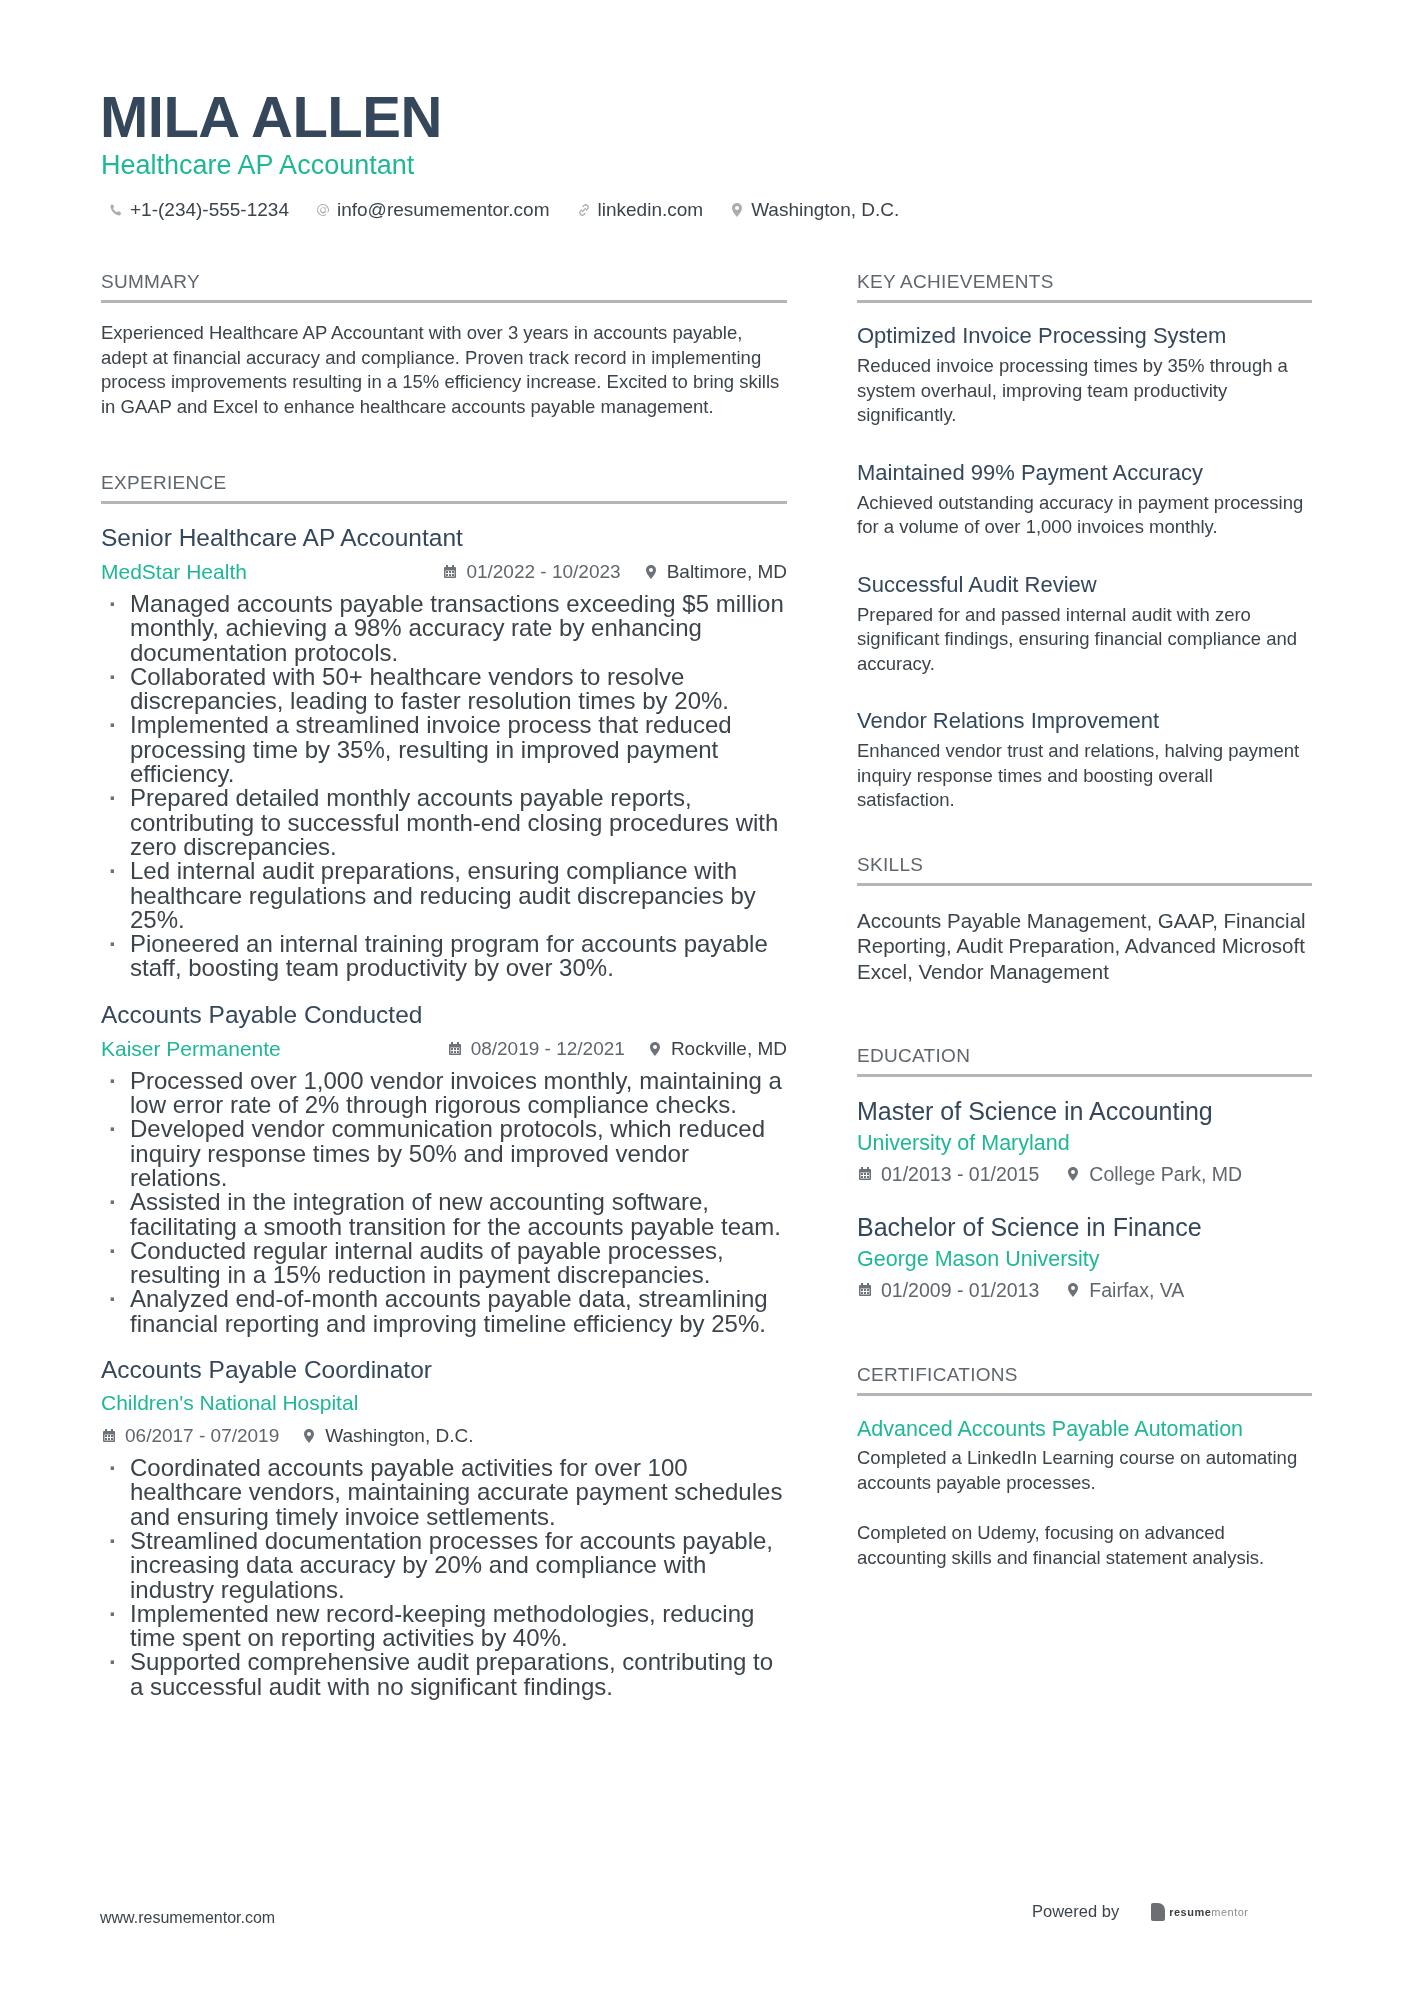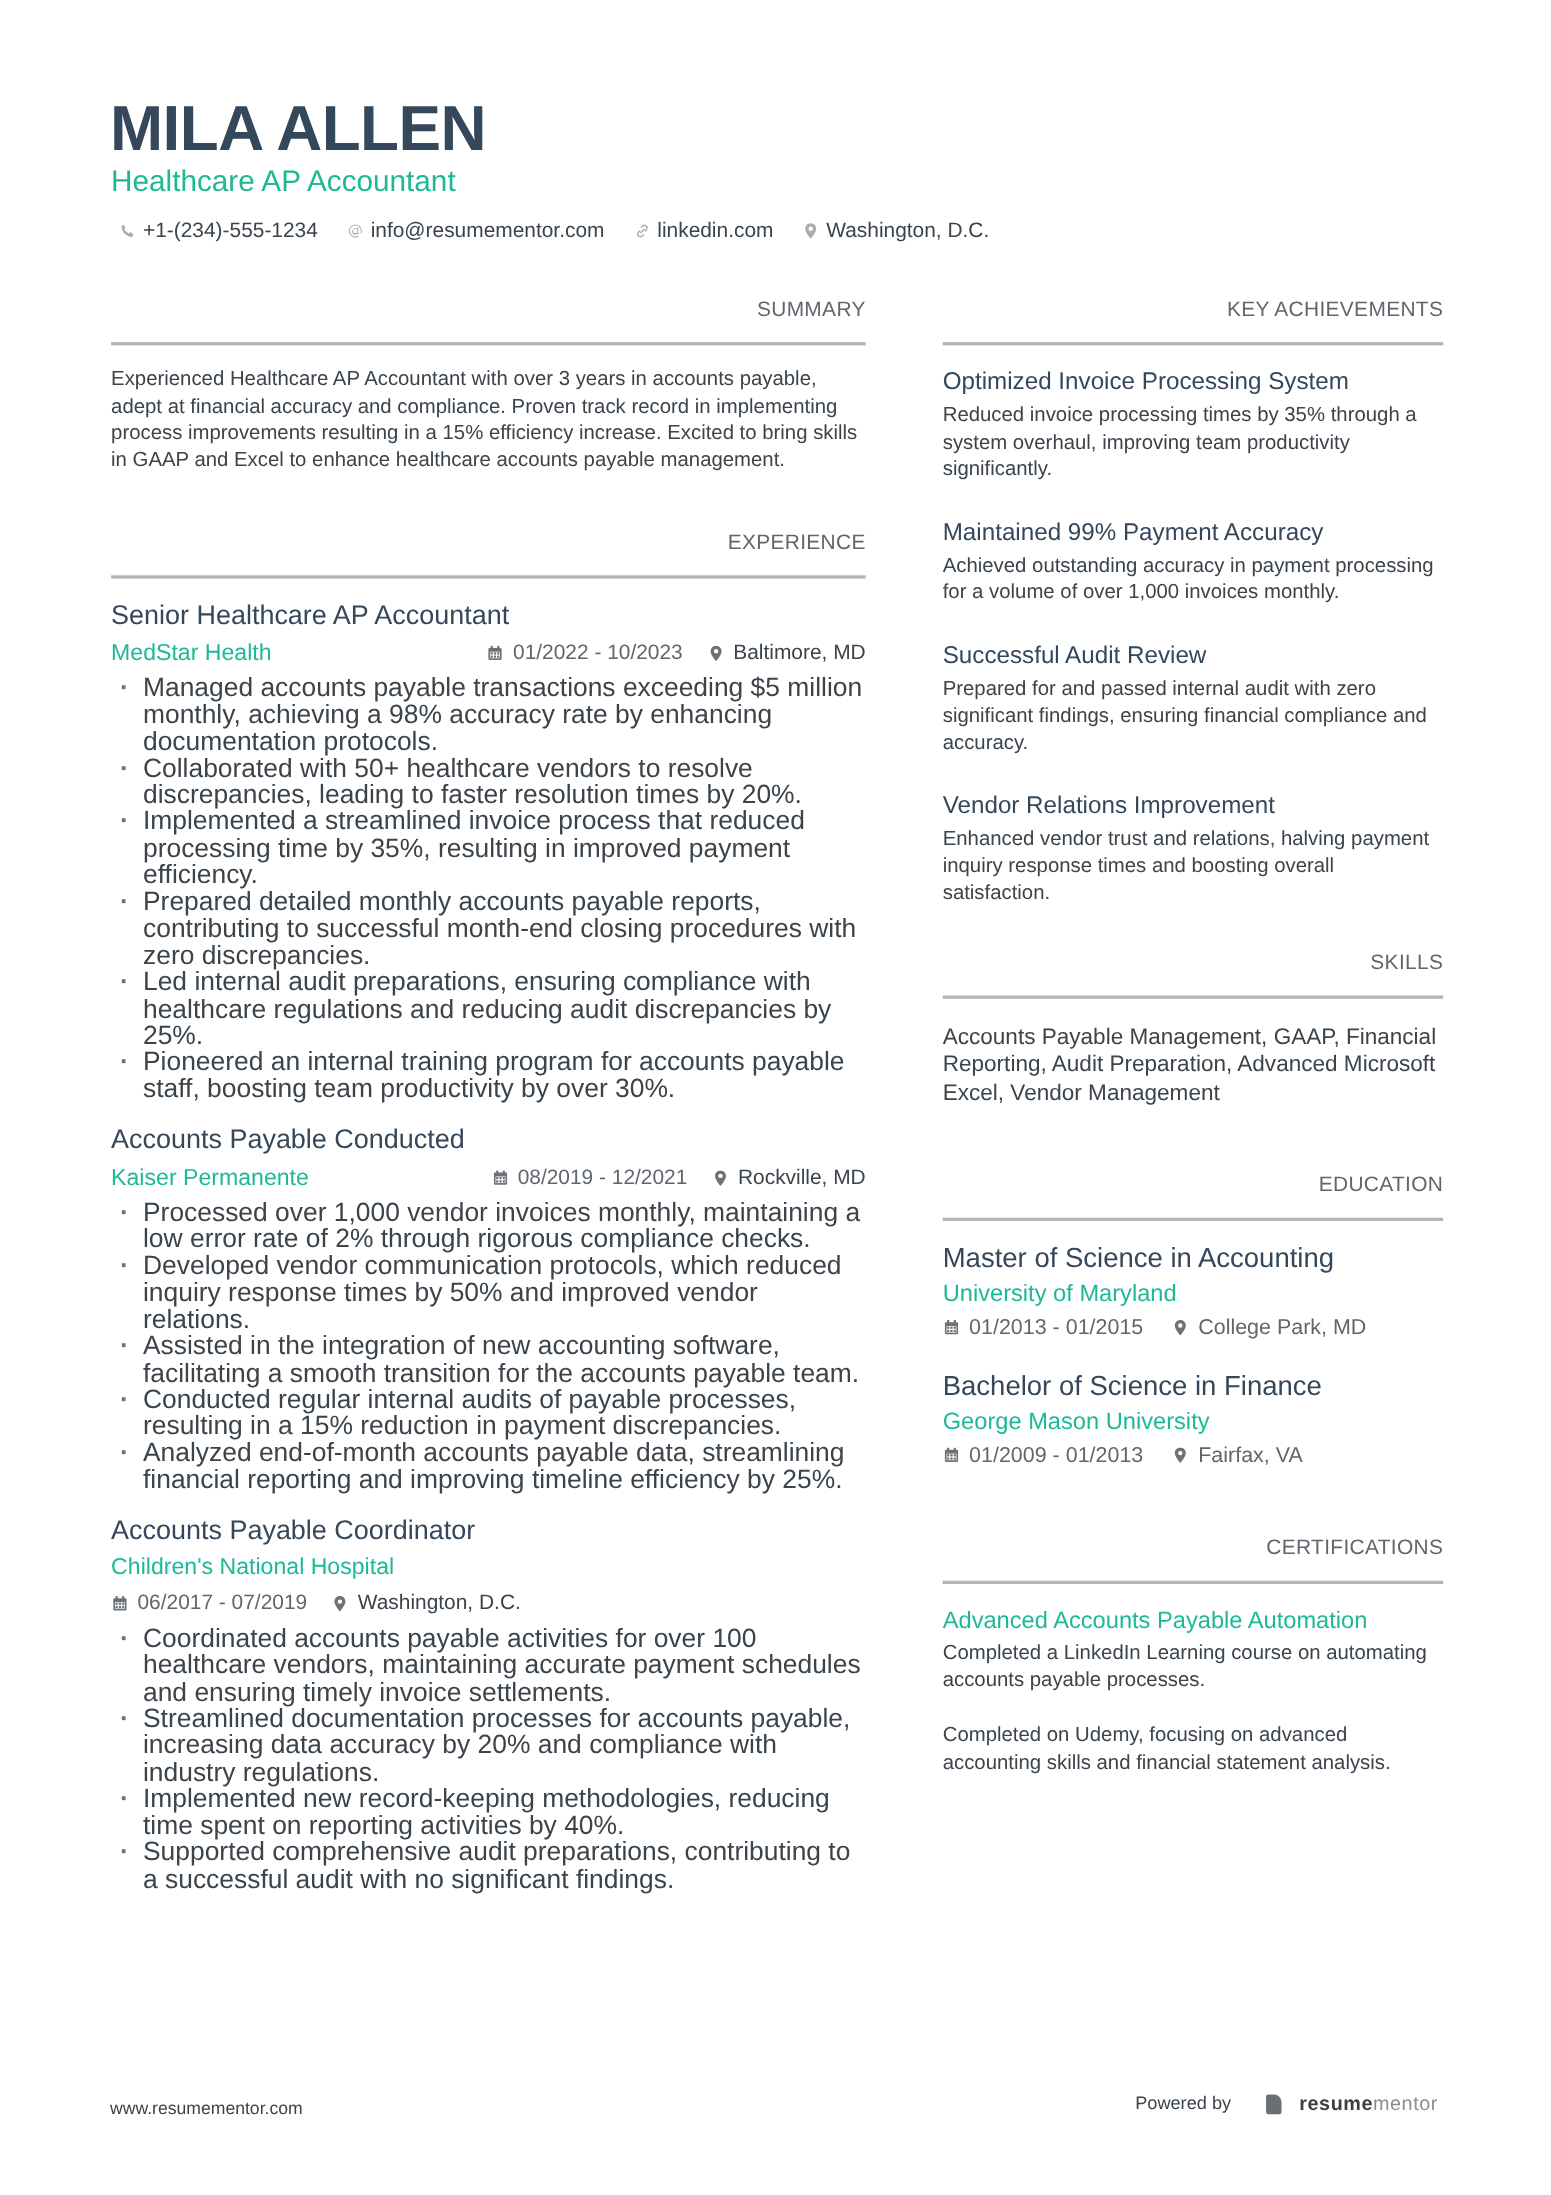--- a/index.html
+++ b/index.html
@@ -8,21 +8,21 @@
   .abs { position: absolute; }
   .name { left: 100px; top: 84px; font-size: 58px; font-weight: bold; color: #34475b; letter-spacing: -0.5px; line-height: 66px; }
   .jobtitle { left: 101px; top: 148px; font-size: 27px; color: #1fb896; line-height: 34px; }
   .contact { left: 108px; top: 199px; display: flex; align-items: center; gap: 26px; font-size: 19px; color: #3b434b; }
   .contact-item { display: flex; align-items: center; gap: 6px; }
   .ic { display: inline-flex; align-items: center; justify-content: center; width: 16px; height: 18px; color: #a9adb1; }
   .ic svg { width: 14px; height: 14px; fill: currentColor; }
   .col { position: absolute; }
   .col-left { left: 101px; top: 270px; width: 686px; }
   .col-right { left: 857px; top: 270px; width: 455px; }
-  .sec-h { font-size: 19px; color: #5f666d; letter-spacing: 0.3px; padding-bottom: 17px; border-bottom: 3px solid #b3b6b9; margin-bottom: 18px; line-height: 24px; text-align: right; }
+  .sec-h { font-size: 19px; color: #5f666d; letter-spacing: 0.3px; padding-bottom: 6px; border-bottom: 3px solid #b3b6b9; margin-bottom: 18px; line-height: 24px; }
   .p { font-size: 18.5px; line-height: 24.5px; color: #3b434b; margin: 0; }
   .summary-p { margin-bottom: 52px; }
   .job { margin-bottom: 18px; }
   .role { font-size: 24.5px; color: #34475b; line-height: 32px; margin-top: 2px; }
   .meta-row { display: flex; align-items: center; justify-content: space-between; margin-top: 2px; height: 32px; }
   .company { font-size: 21px; color: #1fb896; line-height: 30px; }
   .meta { display: flex; align-items: center; gap: 22px; font-size: 19px; color: #5f666d; }
   .meta-item { display: flex; align-items: center; gap: 8px; }
   .meta-item .ic { color: #6c7278; }
   .meta-item.loc { color: #3b434b; }
@@ -34,21 +34,21 @@
   .ach-t { font-size: 22px; color: #34475b; line-height: 30px; margin-bottom: 3px; }
   .skills { font-size: 20.5px; line-height: 25.5px; color: #3b434b; margin: 22px 0 60px 0; }
   .edu { margin-bottom: 22px; }
   .edu-t { font-size: 25px; color: #34475b; line-height: 32px; }
   .edu-s { font-size: 21.5px; color: #1fb896; line-height: 32px; }
   .edu-m { display: flex; gap: 26px; font-size: 19.5px; color: #5f666d; line-height: 30px; }
   .cert { margin-bottom: 26px; }
   .cert-t { font-size: 21.5px; color: #1fb896; line-height: 30px; margin-bottom: 2px; }
   .footer-left { left: 100px; top: 1909px; font-size: 16px; color: #3b434b; }
   .footer-right { left: 1032px; top: 1902px; display: flex; align-items: center; gap: 32px; font-size: 16.5px; color: #3b434b; }
-  .brand { display: flex; align-items: center; gap: 16px; font-size: 18px; font-weight: bold; letter-spacing: 0.5px; }
+  .brand { display: flex; align-items: center; gap: 4px; font-size: 11px; font-weight: bold; letter-spacing: 0.5px; }
   .brand .b1 { color: #3b3f44; }
   .brand .b2 { color: #8a8e92; font-weight: normal; }
   .brand-logo { width: 14px; height: 18px; background: #6b6f73; border-radius: 2px 7px 2px 2px; }
 </style>
 </head>
 <body>
 
 <svg width="0" height="0" style="position:absolute">
   <defs>
     <symbol id="i-cal" viewBox="0 0 14 14">

